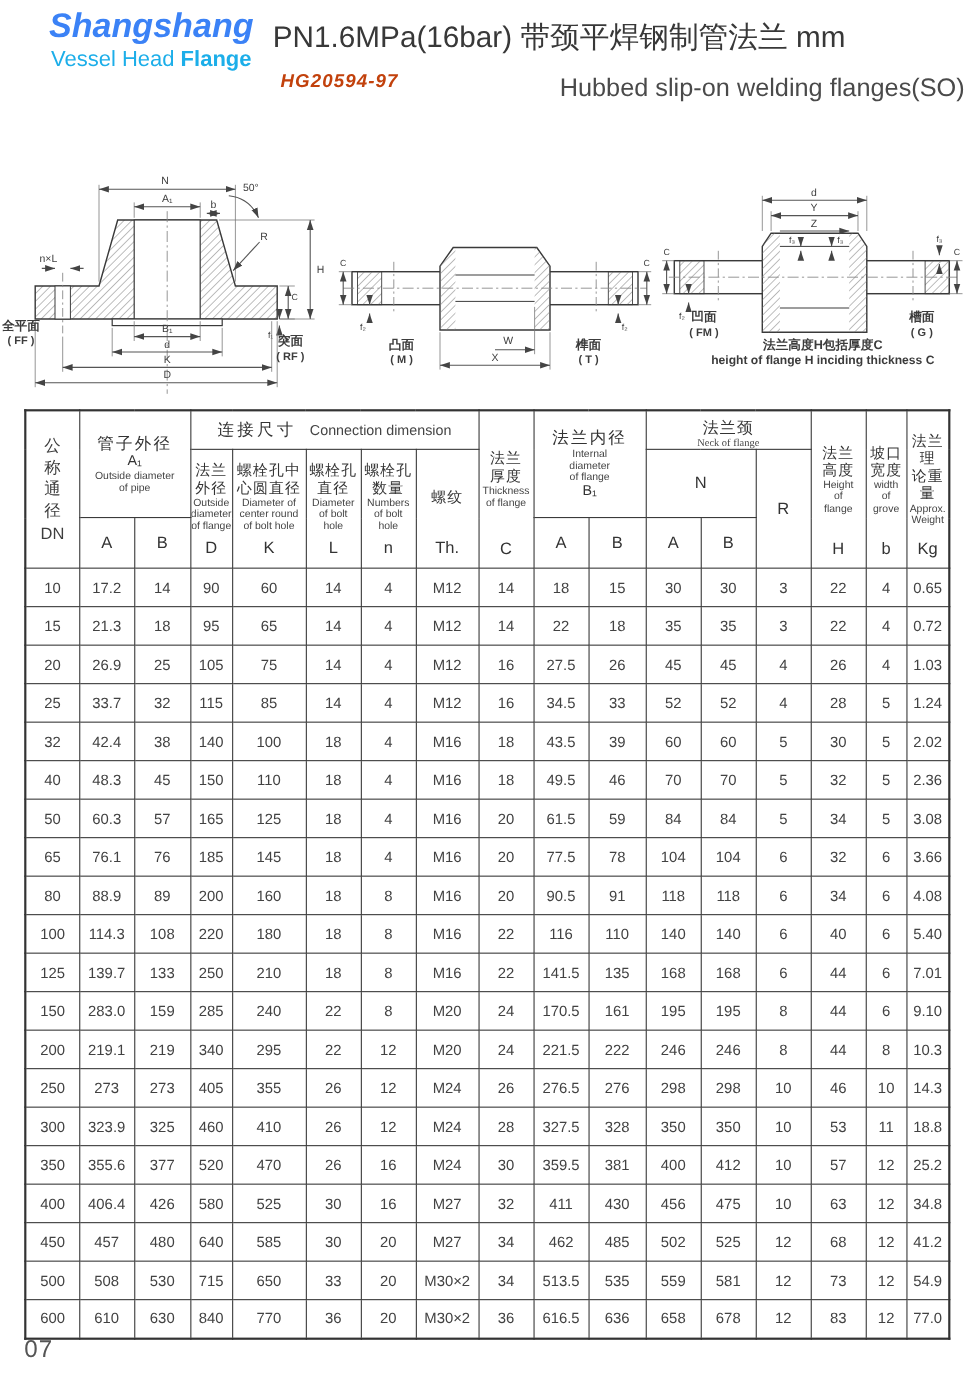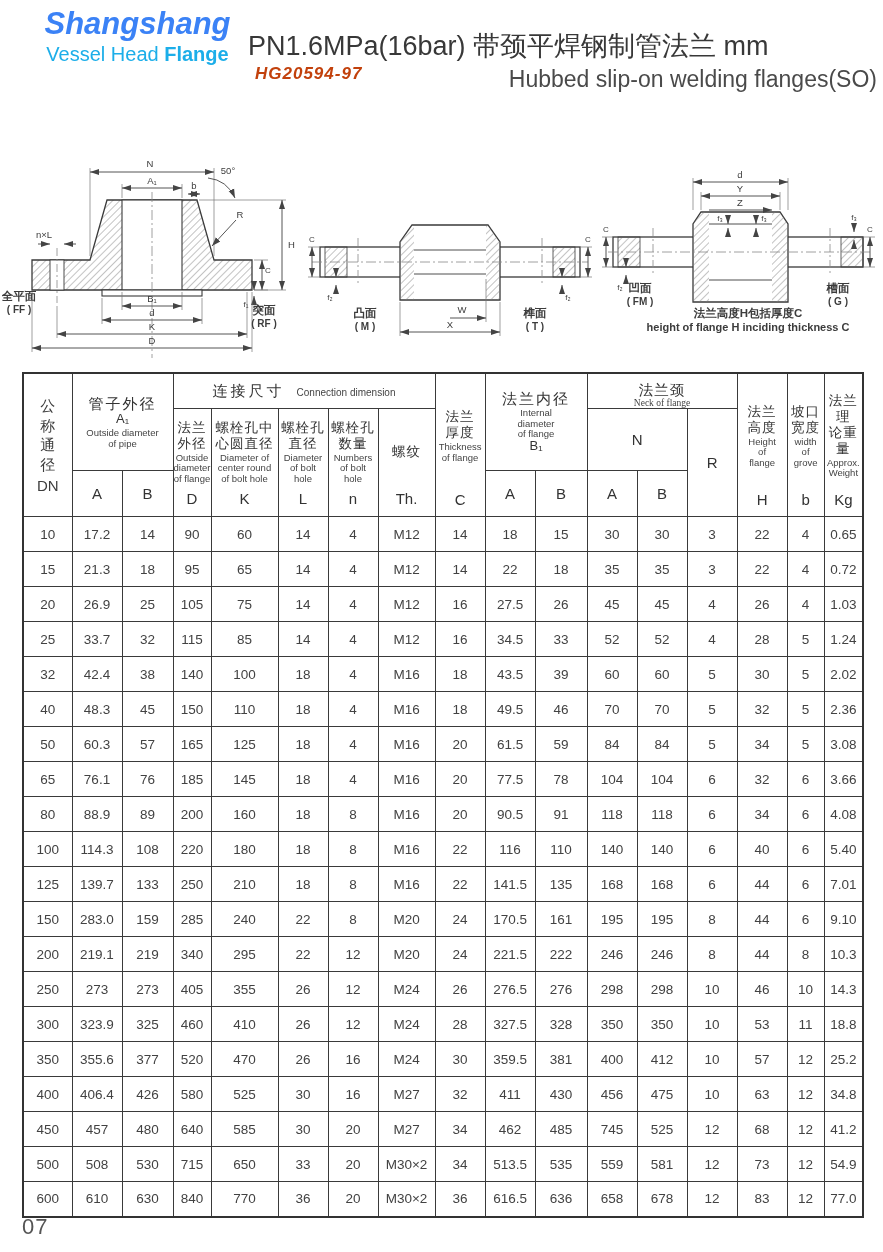--- a/index.html
+++ b/index.html
@@ -8,21 +8,21 @@
   width:883px; height:1252px; position:relative; overflow:hidden;
   font-family:"Liberation Sans","DejaVu Sans",sans-serif; color:#3d3d3d;
 }
 .pre { white-space:pre-line; }
 
 
 .logo { position:absolute; left:30px; top:6px; width:215px; text-align:center; }
 .logo-line1 { font-size:31px; font-weight:bold; font-style:italic; color:#3b82f6; letter-spacing:0px; }
 .logo-line2 { font-size:20px; color:#1caee9; margin-top:1px; letter-spacing:0px; }
 .logo-line2 b { font-weight:bold; }
-.doc-title { position:absolute; left:248px; top:28px; width:630px; font-size:27px; color:#383838; letter-spacing:0px; }
+.doc-title { position:absolute; left:248px; top:16px; width:630px; font-size:27px; color:#383838; letter-spacing:0px; }
 .doc-standard { position:absolute; left:255px; top:64px; font-size:17px; font-weight:bold; font-style:italic; color:#c2410c; letter-spacing:1px; }
 .doc-subtitle { position:absolute; right:6px; top:66px; font-size:23px; color:#4a4a4a; }
 
 
 .drawing { position:absolute; }
 #dw1 { left:2px;   top:148px; }
 #dw2 { left:300px; top:200px; }
 #dw3 { left:598px; top:162px; }
 svg text { font-family:"Liberation Sans","DejaVu Sans",sans-serif; fill:#3c3c3c; }
 .dimtxt  { font-size:9.5px; }
@@ -40,21 +40,21 @@
 .dim-table th, .dim-table td {
   border:1.6px solid #3a3a3a; text-align:center; vertical-align:middle;
   font-weight:normal; padding:0; overflow:hidden;
 }
 .dim-table { border:2px solid #333; }
 tr.h1 { height:34px; } tr.h2 { height:62px; } tr.h3 { height:46px; }
 .dim-table tbody td { height:35px; font-size:13.5px; color:#424242; }
 .zh { font-size:15px; color:#333; letter-spacing:2px; line-height:1.15; }
 .zh-sm { font-size:13.5px; color:#333; letter-spacing:1px; line-height:1.18; }
 .en { font-size:9.5px; color:#444; letter-spacing:0; line-height:1.08; margin-top:1px; }
-.en-inline { font-size:10px; color:#444; margin-left:12px; }
+.en-inline { font-size:13px; color:#444; margin-left:12px; }
 .sub { font-size:13px; color:#333; line-height:1.15; }
 .letter { font-size:15px; color:#333; }
 .vcell  { height:138px; display:flex; flex-direction:column; justify-content:space-between; align-items:center; padding:5px 0 6px 0; }
 .vcell2 { height:104px; display:flex; flex-direction:column; justify-content:space-between; align-items:center; padding:4px 0 8px 0; }
 .grpmid { flex:1; display:flex; flex-direction:column; justify-content:center; align-items:center; }
 .grp    { display:flex; flex-direction:column; justify-content:center; align-items:center; height:100%; padding:2px 0; }
 .dn-zh { font-size:15px; line-height:1.3; letter-spacing:0; }
 .dn-code { font-size:15px; margin-top:3px; }
 .band { line-height:1.0; }
 .band .zh { letter-spacing:3px;margin-top:8px; }
@@ -788,21 +788,21 @@
         <td>457</td>
         <td>480</td>
         <td>640</td>
         <td>585</td>
         <td>30</td>
         <td>20</td>
         <td>M27</td>
         <td>34</td>
         <td>462</td>
         <td>485</td>
-        <td>745</td>
+        <td>502</td>
         <td>525</td>
         <td>12</td>
         <td>68</td>
         <td>12</td>
         <td>41.2</td>
       </tr>
       <tr>
         <td>500</td>
         <td>508</td>
         <td>530</td>

